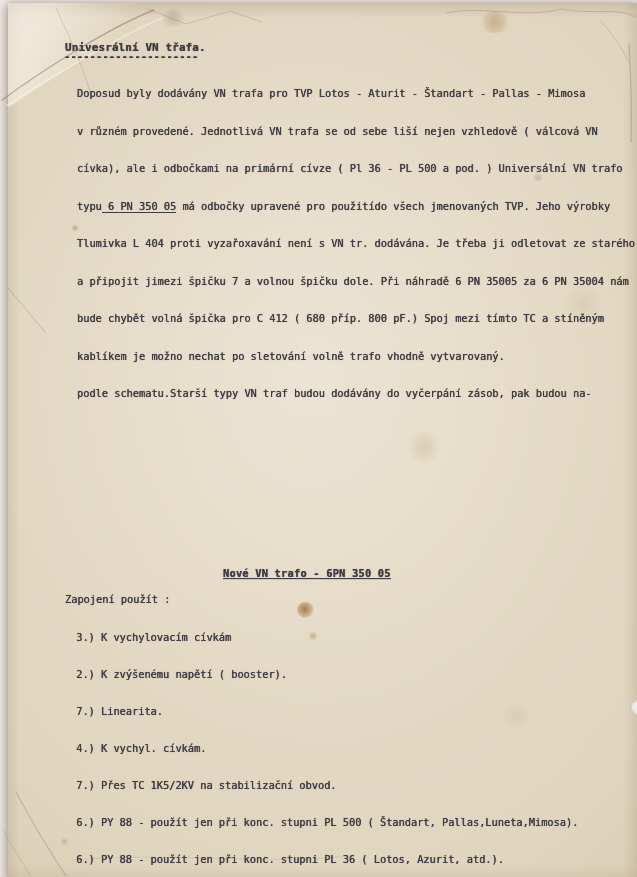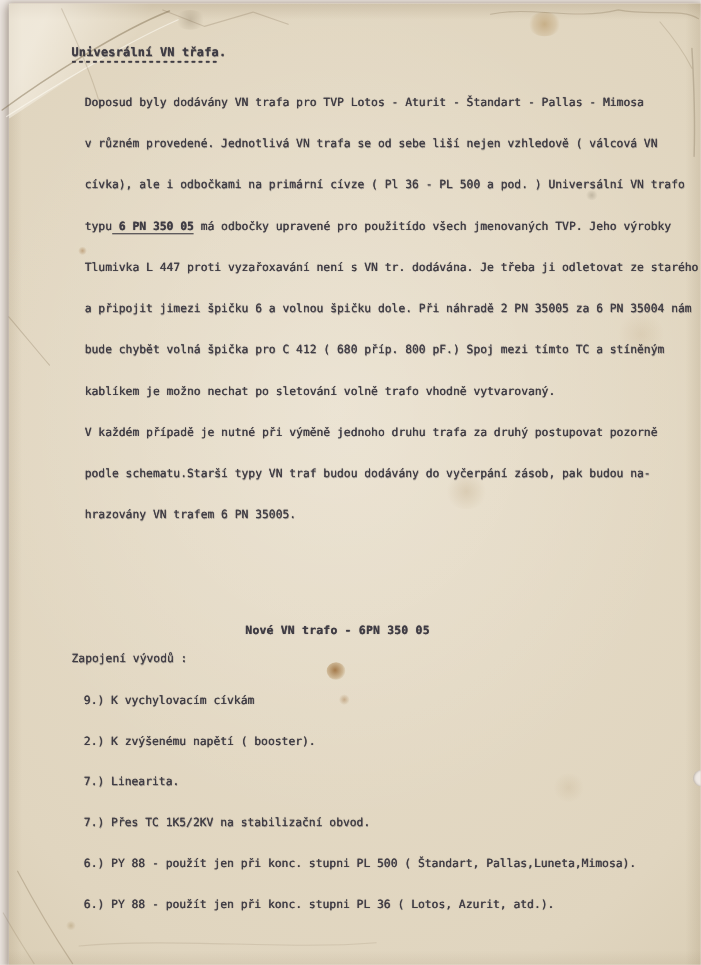--- a/index.html
+++ b/index.html
@@ -68,22 +68,22 @@
 
   
   .text{position:absolute;left:0;top:0;width:637px;height:877px;
         color:var(--ink);font-size:10.3px;}
   .text .blk{position:absolute;white-space:pre;
         text-shadow:0 0 0.7px rgba(52,48,56,0.85), 0.4px 0.4px 0.6px rgba(52,48,56,0.35);}
   .tl{white-space:pre;line-height:13.55px;padding-left:12px;}
   .title{left:65px;top:41px;font-weight:bold;font-size:10.8px;letter-spacing:0.2px;}
   .dashes{left:64px;top:50px;font-weight:bold;letter-spacing:0.2px;}
   .para1{left:65px;top:63px;}
-  .u{border-bottom:1.3px solid var(--ink);padding-bottom:0.5px;font-weight:bold;text-align:right;}
-  .h2{left:223px;top:567px;font-weight:bold;letter-spacing:0.25px;}
+  .u{border-bottom:1.3px solid var(--ink);padding-bottom:0.5px;font-weight:normal;text-align:right;}
+  .h2{left:223px;top:567px;font-weight:bold;letter-spacing:0.25px;text-decoration:underline;}
   .list-title{left:65px;top:593px;}
   .list{left:58px;top:607px;}
   .list .tl{line-height:12.95px;}
 </style>
 </head>
 <body>
 
 <div class="stage">
 
   <div class="paper">
@@ -118,37 +118,36 @@
   <div class="text">
 
     <div class="blk title">Univesrální VN třafa.</div>
     <div class="blk dashes">---------------------</div>
 
     <div class="blk para1">
       <div class="tl">Doposud byly dodávány VN trafa pro TVP Lotos - Aturit - Štandart - Pallas - Mimosa</div>
       <div class="tl">v různém provedené. Jednotlivá VN trafa se od sebe liší nejen vzhledově ( válcová VN</div>
       <div class="tl">cívka), ale i odbočkami na primární cívze ( Pl 36 - PL 500 a pod. ) Universální VN trafo</div>
       <div class="tl"><span>typu</span><span class="u"> 6 PN 350 05</span><span> má odbočky upravené pro použitído všech jmenovaných TVP. Jeho výrobky</span></div>
-      <div class="tl">Tlumivka L 447 proti vyzařoxavání není s VN tr. dodávána. Je třeba ji odletovat ze starého</div>
-      <div class="tl">a připojit jimezi špičku 6 a volnou špičku dole. Při náhradě 2 PN 35005 za 6 PN 35004 nám</div>
+      <div class="tl">Tlumivka L 404 proti vyzařoxavání není s VN tr. dodávána. Je třeba ji odletovat ze starého</div>
+      <div class="tl">a připojit jimezi špičku 7 a volnou špičku dole. Při náhradě 6 PN 35005 za 6 PN 35004 nám</div>
       <div class="tl">bude chybět volná špička pro C 412 ( 680 příp. 800 pF.) Spoj mezi tímto TC a stíněným</div>
       <div class="tl">kablíkem je možno nechat po sletování volně trafo vhodně vytvarovaný.</div>
-      <div class="tl">V každém případě je nutné při výměně jednoho druhu trafa za druhý postupovat pozorně</div>
       <div class="tl">podle schematu.Starší typy VN traf budou dodávány do vyčerpání zásob, pak budou na-</div>
-      <div class="tl">hrazovány VN trafem 6 PN 35005.</div>
     </div>
 
     <div class="blk h2">Nové VN trafo - 6PN 350 05</div>
 
-    <div class="blk list-title">Zapojení vývodů :</div>
+    <div class="blk list-title">Zapojení použít :</div>
 
     <div class="blk list">
-      <div class="tl"> 9.) K vychylovacím cívkám</div>
+      <div class="tl"> 3.) K vychylovacím cívkám</div>
       <div class="tl"> 2.) K zvýšenému napětí ( booster).</div>
       <div class="tl"> 7.) Linearita.</div>
+      <div class="tl"> 4.) K vychyl. cívkám.</div>
       <div class="tl"> 7.) Přes TC 1K5/2KV na stabilizační obvod.</div>
       <div class="tl"> 6.) PY 88 - použít jen při konc. stupni PL 500 ( Štandart, Pallas,Luneta,Mimosa).</div>
       <div class="tl"> 6.) PY 88 - použít jen při konc. stupni PL 36 ( Lotos, Azurit, atd.).</div>
       
       
       
       
       
     </div>
 

